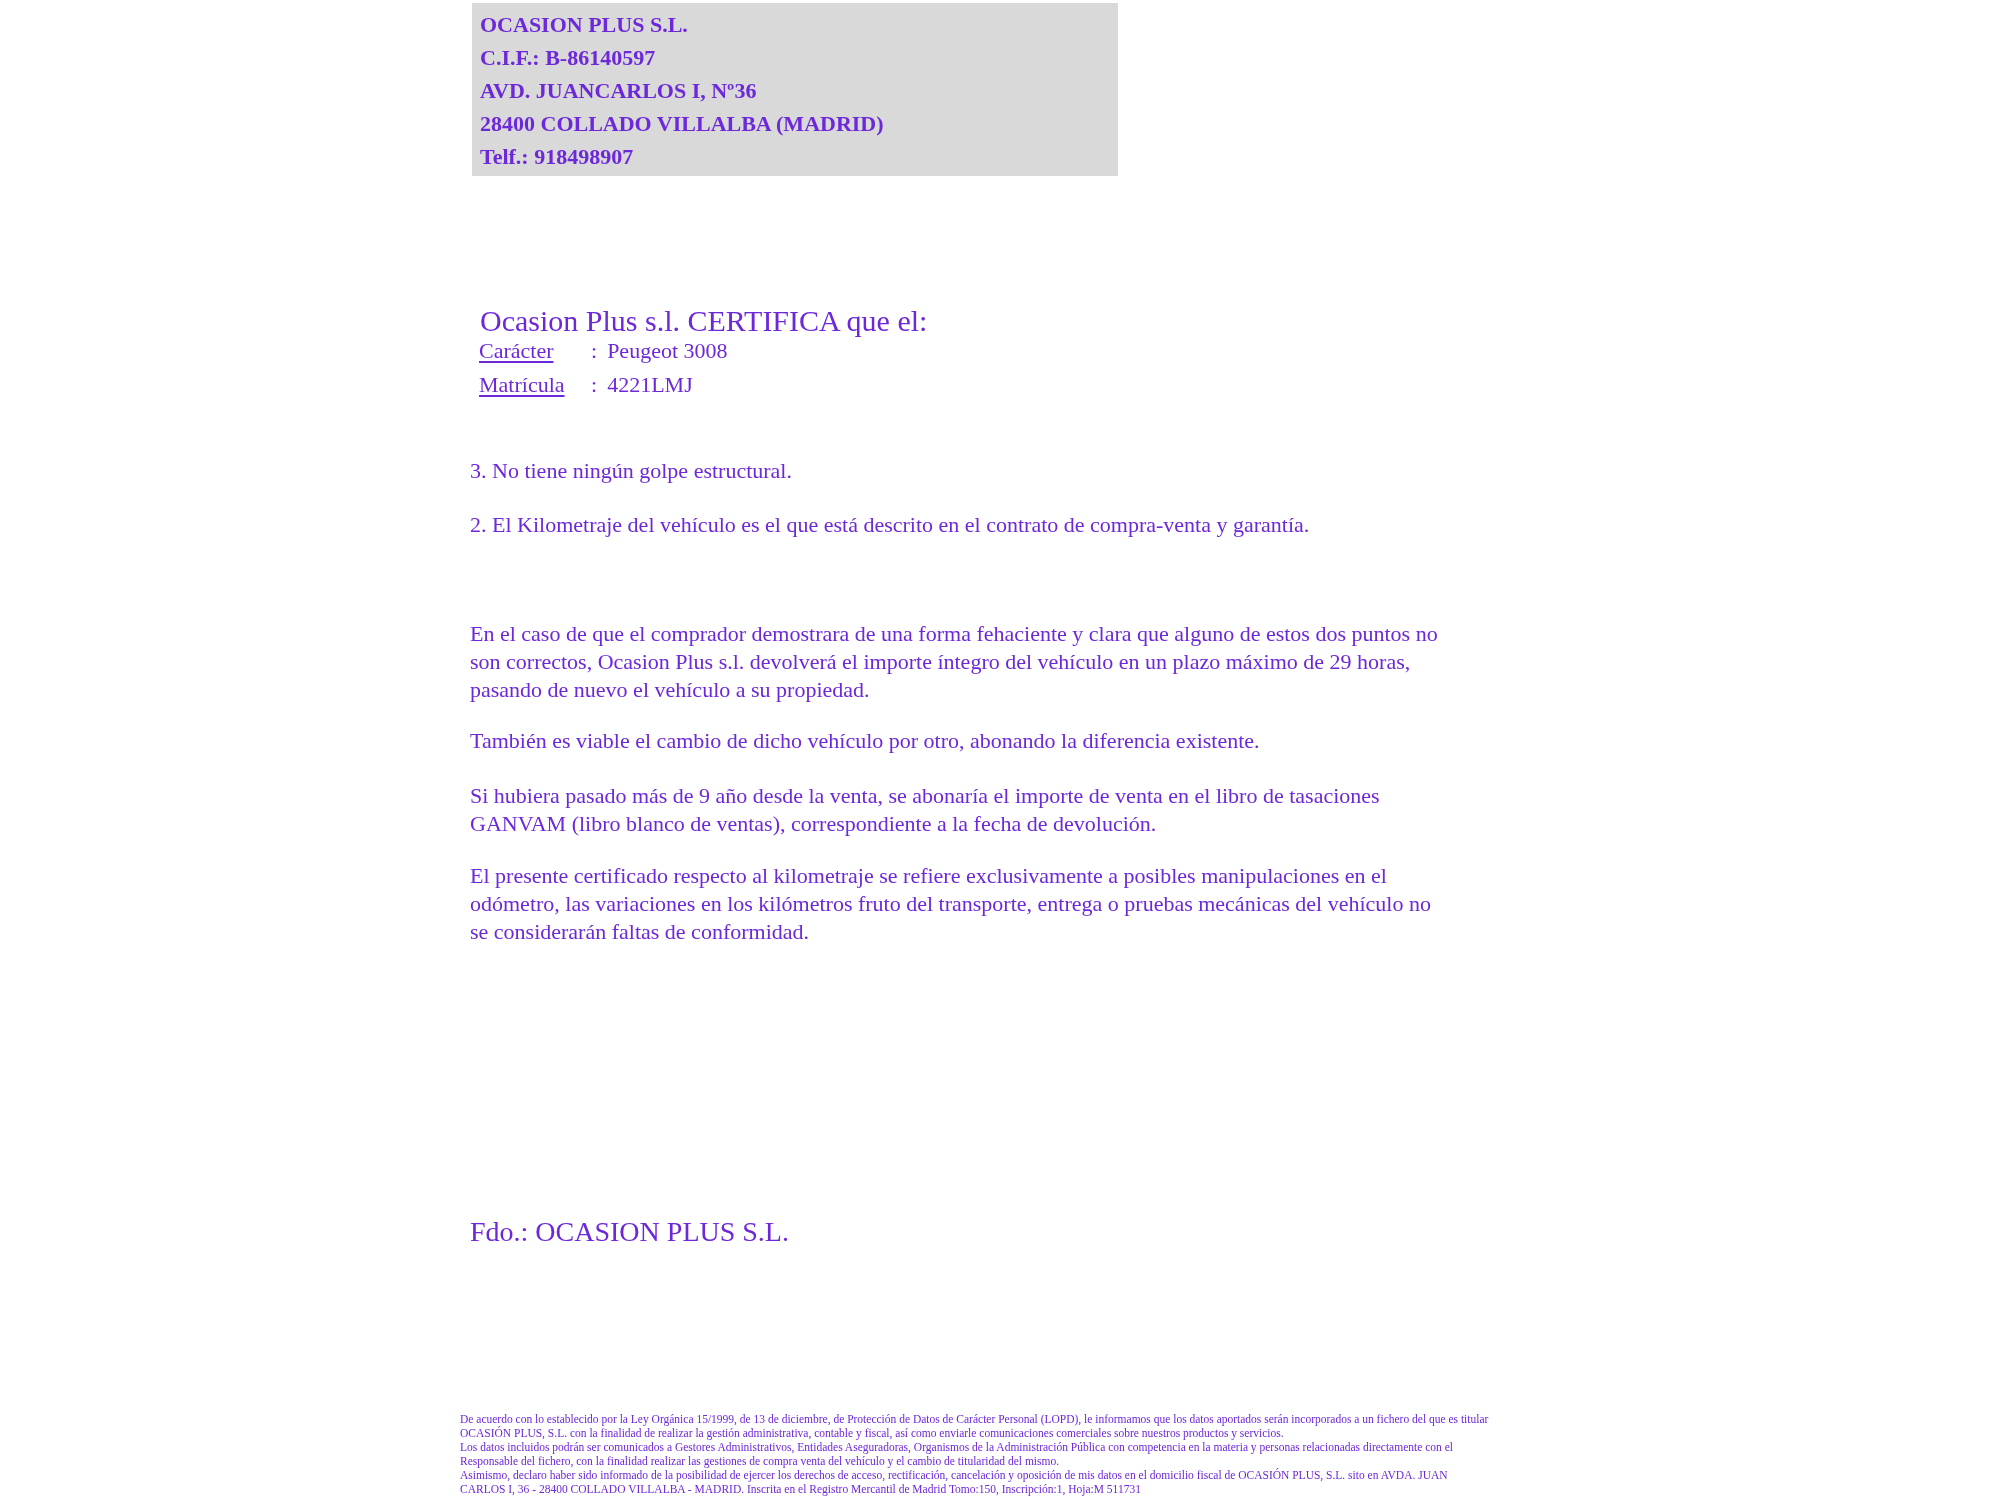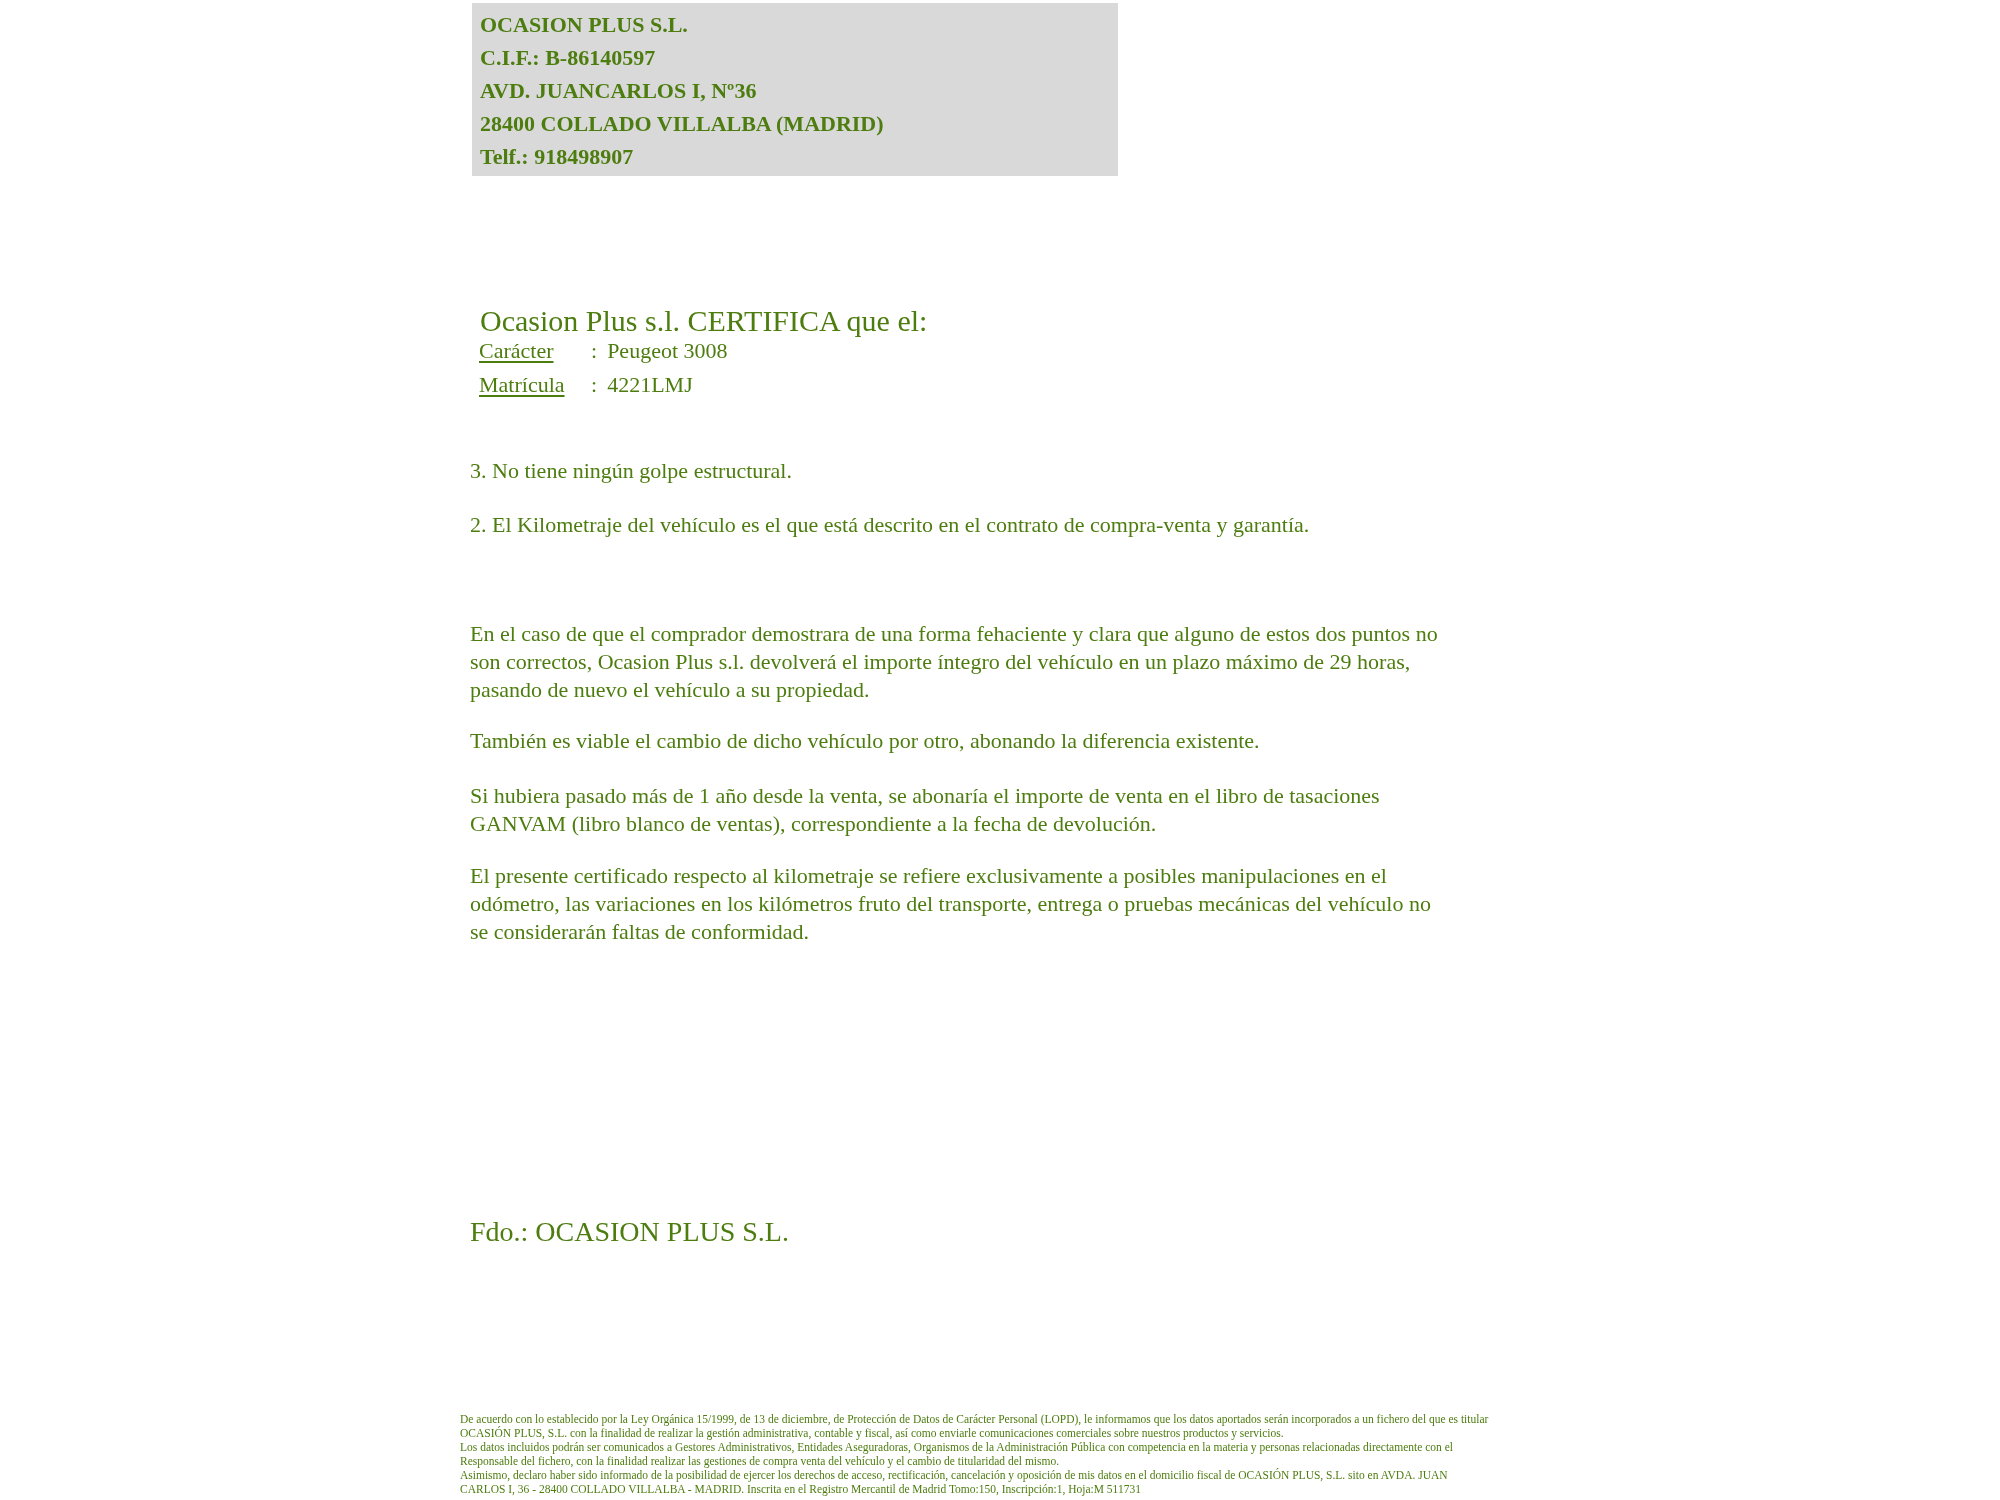--- a/index.html
+++ b/index.html
@@ -96,21 +96,21 @@
     top: 1413px;
     width: 1350px;
     font-size: 11.5px;
     line-height: 13.9px;
     white-space: pre-line;
   }
 </style>
 </head>
 <body>
 
-<div class="page" style="background: rgb(255, 255, 255); color: #4d7c0f;">
+<div class="page" style="background: rgb(255, 255, 255); color: #6d28d9;">
 
   <div class="letterhead" style="background: rgb(217, 217, 217);">OCASION PLUS S.L.
 C.I.F.: B-86140597
 AVD. JUANCARLOS I, Nº36
 28400 COLLADO VILLALBA (MADRID)
 Telf.: 918498907</div>
 
 
   <div class="cert-intro">Ocasion Plus s.l. CERTIFICA que el:</div>
 
@@ -130,21 +130,21 @@
   <div class="statement statement-1">3. No tiene ningún golpe estructural.</div>
 
   <div class="statement statement-2">2. El Kilometraje del vehículo es el que está descrito en el contrato de compra-venta y garantía.</div>
 
   <div class="paragraph para-1">En el caso de que el comprador demostrara de una forma fehaciente y clara que alguno de estos dos puntos no
 son correctos, Ocasion Plus s.l. devolverá el importe íntegro del vehículo en un plazo máximo de 29 horas,
 pasando de nuevo el vehículo a su propiedad.</div>
 
   <div class="paragraph para-2">También es viable el cambio de dicho vehículo por otro, abonando la diferencia existente.</div>
 
-  <div class="paragraph para-3">Si hubiera pasado más de 1 año desde la venta, se abonaría el importe de venta en el libro de tasaciones
+  <div class="paragraph para-3">Si hubiera pasado más de 9 año desde la venta, se abonaría el importe de venta en el libro de tasaciones
 GANVAM (libro blanco de ventas), correspondiente a la fecha de devolución.</div>
 
   <div class="paragraph para-4">El presente certificado respecto al kilometraje se refiere exclusivamente a posibles manipulaciones en el
 odómetro, las variaciones en los kilómetros fruto del transporte, entrega o pruebas mecánicas del vehículo no
 se considerarán faltas de conformidad.</div>
 
   <div class="signature">Fdo.: OCASION PLUS S.L.</div>
 
   <div class="legal-footer">De acuerdo con lo establecido por la Ley Orgánica 15/1999, de 13 de diciembre, de Protección de Datos de Carácter Personal (LOPD), le informamos que los datos aportados serán incorporados a un fichero del que es titular
 OCASIÓN PLUS, S.L. con la finalidad de realizar la gestión administrativa, contable y fiscal, así como enviarle comunicaciones comerciales sobre nuestros productos y servicios.

